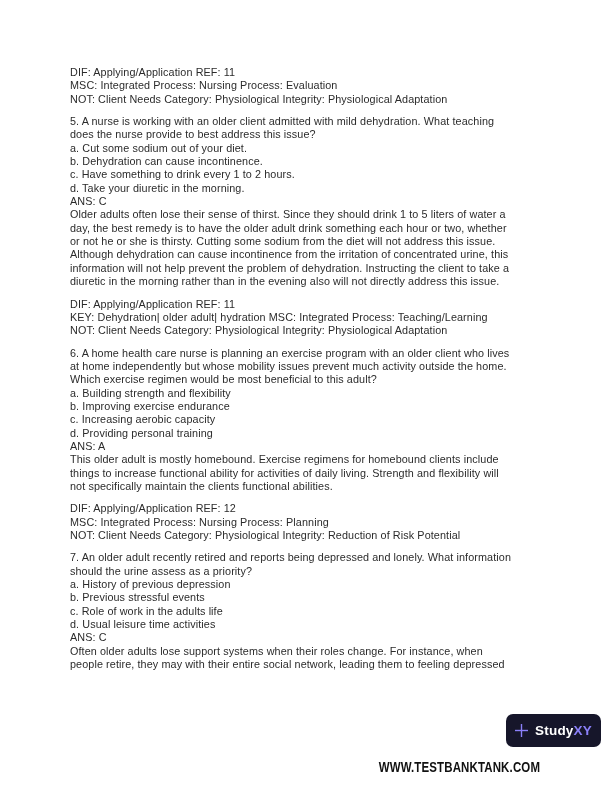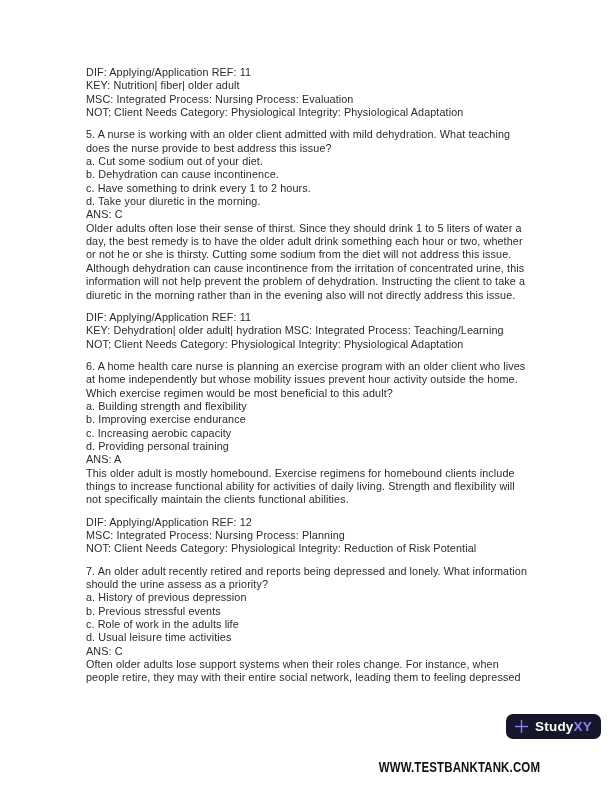--- a/index.html
+++ b/index.html
@@ -20,26 +20,26 @@
     position: absolute;
     left: 70px;
     top: 66px;
     width: 480px;
     color: #2b2b2b;
     font-size: 10.8px;
     line-height: 13.35px;
     letter-spacing: 0.1px;
   }
   .block { margin-bottom: 9px; }
-  .line { min-height: 13.35px; margin-left: 16px; }
+  .line { min-height: 13.35px; }
   .badge {
     position: absolute;
     top: 714px;
     right: 11px;
-    height: 25px;
+    height: 33px;
     background: #16162a;
     border-radius: 7px;
     display: flex;
     align-items: center;
     padding: 0 9px 0 8px;
   }
   .badge .plus-wrap {
     width: 15px;
     height: 15px;
     margin-right: 6px;
@@ -69,21 +69,20 @@
   }
 </style>
 </head>
 <body>
 
 <div class="page">
   <div class="content">
 
     <div class="block">
       <div class="line">DIF: Applying/Application REF: 11</div>
-      <div class="line">KEY: Nutrition| fiber| older adult</div>
       <div class="line">MSC: Integrated Process: Nursing Process: Evaluation</div>
       <div class="line">NOT: Client Needs Category: Physiological Integrity: Physiological Adaptation</div>
     </div>
 
     <div class="block">
       <div class="line">5. A nurse is working with an older client admitted with mild dehydration. What teaching</div>
       <div class="line">does the nurse provide to best address this issue?</div>
       <div class="line">a. Cut some sodium out of your diet.</div>
       <div class="line">b. Dehydration can cause incontinence.</div>
       <div class="line">c. Have something to drink every 1 to 2 hours.</div>
@@ -98,21 +97,21 @@
     </div>
 
     <div class="block">
       <div class="line">DIF: Applying/Application REF: 11</div>
       <div class="line">KEY: Dehydration| older adult| hydration MSC: Integrated Process: Teaching/Learning</div>
       <div class="line">NOT: Client Needs Category: Physiological Integrity: Physiological Adaptation</div>
     </div>
 
     <div class="block">
       <div class="line">6. A home health care nurse is planning an exercise program with an older client who lives</div>
-      <div class="line">at home independently but whose mobility issues prevent hour activity outside the home.</div>
+      <div class="line">at home independently but whose mobility issues prevent much activity outside the home.</div>
       <div class="line">Which exercise regimen would be most beneficial to this adult?</div>
       <div class="line">a. Building strength and flexibility</div>
       <div class="line">b. Improving exercise endurance</div>
       <div class="line">c. Increasing aerobic capacity</div>
       <div class="line">d. Providing personal training</div>
       <div class="line">ANS: A</div>
       <div class="line">This older adult is mostly homebound. Exercise regimens for homebound clients include</div>
       <div class="line">things to increase functional ability for activities of daily living. Strength and flexibility will</div>
       <div class="line">not specifically maintain the clients functional abilities.</div>
     </div>

